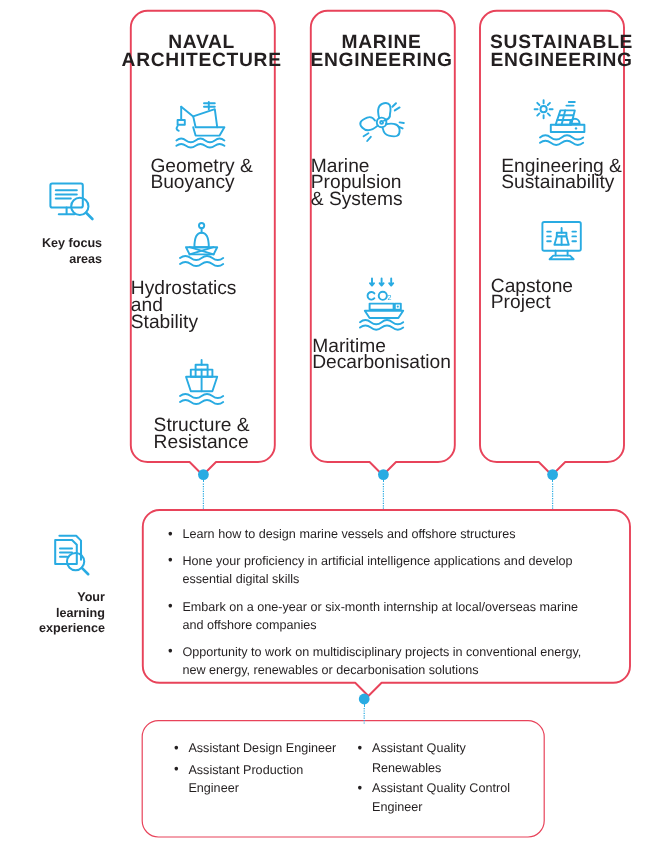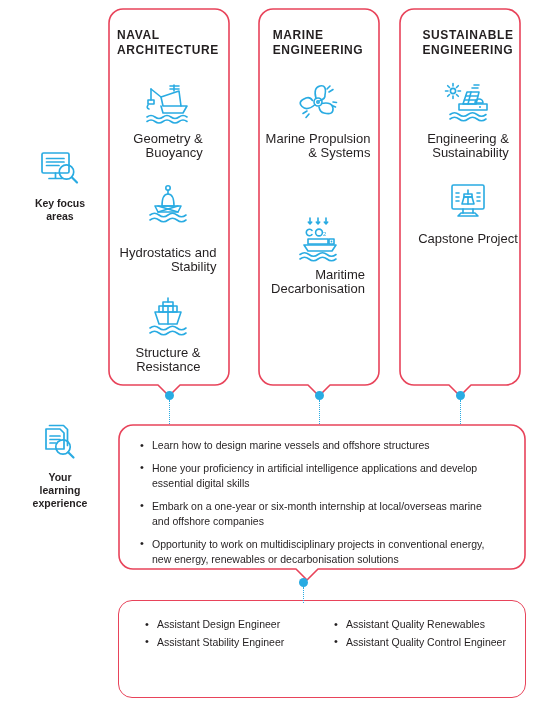--- a/index.html
+++ b/index.html
@@ -29,59 +29,59 @@
     display: flex;
     flex-direction: column;
     align-items: center;
     padding-top: 20px;
   }
   .focus-col.c1 { left: 108px; height: 380px; }
   .focus-col.c2 { left: 258px; height: 380px; }
   .focus-col.c3 { left: 399px; height: 380px; padding-left: 18px; }
 
   .col-title {
-    font-size: 12px;
+    font-size: 16px;
     font-weight: bold;
     letter-spacing: 0.6px;
-    text-align: left;
+    text-align: center;
     line-height: 15px;
     color: #231f20;
   }
 
   .focus-item {
     display: flex;
     flex-direction: column;
     align-items: center;
     width: 118px;
   }
   .focus-icon { width: 54px; height: 46px; display: block; }
   .focus-label {
-    font-size: 13px;
+    font-size: 16px;
     line-height: 14px;
-    text-align: right;
+    text-align: left;
     margin-top: 6px;
     color: #231f20;
   }
 
   
   .rail-item {
     position: absolute;
     left: 14px;
     width: 92px;
     display: flex;
     flex-direction: column;
     align-items: center;
   }
   .rail-icon { width: 46px; height: 42px; display: block; }
   .rail-label {
     margin-top: 7px;
     font-size: 10.5px;
     font-weight: bold;
     line-height: 13px;
-    text-align: center;
+    text-align: right;
     color: #231f20;
   }
 
   
   .bullet-list { list-style: none; }
   .bullet-list li {
     position: relative;
     padding-left: 12px;
     font-size: 10.5px;
     line-height: 15.5px;
@@ -89,21 +89,21 @@
     color: #231f20;
   }
   .bullet-list li:before {
     content: "•";
     position: absolute;
     left: 0; top: -0.5px;
     font-size: 11px;
   }
   .bullet-list.tight li { margin-bottom: 2px; }
   #career-box {
-    left: 118px; top: 600px; width: 408px; height: 98px;
+    left: 118px; top: 600px; width: 336px; height: 98px;
     padding: 16px 18px 10px 26px;
     display: flex;
   }
   #career-box .col { width: 50%; }
   #career-box .col.right { padding-left: 8px; }
 
   
   .dot {
     position: absolute;
     width: 9px; height: 9px;
@@ -134,21 +134,21 @@
         <line x1="9.5" y1="17.5" x2="22" y2="17.5"></line>
         <line x1="18.5" y1="25" x2="18.5" y2="30"></line>
         <line x1="12" y1="30.5" x2="25" y2="30.5"></line>
         <circle cx="29.5" cy="24" r="7.2"></circle>
         <line x1="34.8" y1="29.3" x2="40" y2="34.5" stroke-width="2.2"></line>
       </svg>
     </span>
     <span class="rail-label">Key focus<br>areas</span>
   </div>
 
-  <div class="rail-item" style="top:422px;">
+  <div class="rail-item" style="top:443px;">
     <span class="rail-icon">
       <svg viewBox="0 0 46 42" fill="none" stroke="#29abe2" stroke-width="1.7" stroke-linecap="round" stroke-linejoin="round">
         <path d="M9 7 h14 l4 4 v16 h-18 z"></path>
         <path d="M12.5 3.5 h14 l4 4 v16"></path>
         <line x1="13" y1="14" x2="23" y2="14"></line>
         <line x1="13" y1="17.5" x2="23" y2="17.5"></line>
         <line x1="13" y1="21" x2="19" y2="21"></line>
         <circle cx="26" cy="25" r="7.2"></circle>
         <line x1="31.2" y1="30.2" x2="36.5" y2="35.5" stroke-width="2.2"></line>
       </svg>
@@ -175,21 +175,21 @@
           <line x1="10" y1="9" x2="10" y2="20"></line>
           <path d="M7 20 h6 v4 h-6 z"></path>
           <path d="M7 25 q-2 3 1 4"></path>
           <path d="M6 37 q4 -3 8 0 t8 0 t8 0 t8 0 t8 0"></path>
           <path d="M6 41.5 q4 -3 8 0 t8 0 t8 0 t8 0 t8 0"></path>
         </svg>
       </span>
       <span class="focus-label">Geometry &amp;<br>Buoyancy</span>
     </div>
 
-    <div class="focus-item" style="margin-top:22px;gap:12px;">
+    <div class="focus-item" style="margin-top:22px;">
       <span class="focus-icon">
         <svg viewBox="0 0 54 46" fill="none" stroke="#29abe2" stroke-width="1.6" stroke-linecap="round" stroke-linejoin="round">
           <circle cx="27" cy="6" r="2.2"></circle>
           <line x1="27" y1="8.2" x2="27" y2="12"></line>
           <path d="M21 24 q0 -12 6 -12 t6 12 z"></path>
           <path d="M14 24 h26 l-3 6 h-20 z"></path>
           <line x1="17" y1="24" x2="37" y2="30"></line>
           <line x1="37" y1="24" x2="17" y2="30"></line>
           <path d="M9 33 q4.5 -3.5 9 0 t9 0 t9 0 t9 0"></path>
           <path d="M9 38 q4.5 -3.5 9 0 t9 0 t9 0 t9 0"></path>
@@ -327,21 +327,21 @@
     </ul>
   </div>
 
   <div class="dot" style="left:299px;top:578px;"></div>
   <div class="dotted" style="left:303px;top:587px;height:16px;"></div>
 
   <div class="card-outline" id="career-box">
     <div class="col">
       <ul class="bullet-list tight">
         <li>Assistant Design Engineer</li>
-        <li>Assistant Stability Engineer</li>
+        <li>Assistant Production Engineer</li>
       </ul>
     </div>
     <div class="col right">
       <ul class="bullet-list tight">
         <li>Assistant Quality Renewables</li>
         <li>Assistant Quality Control Engineer</li>
       </ul>
     </div>
   </div>
 

